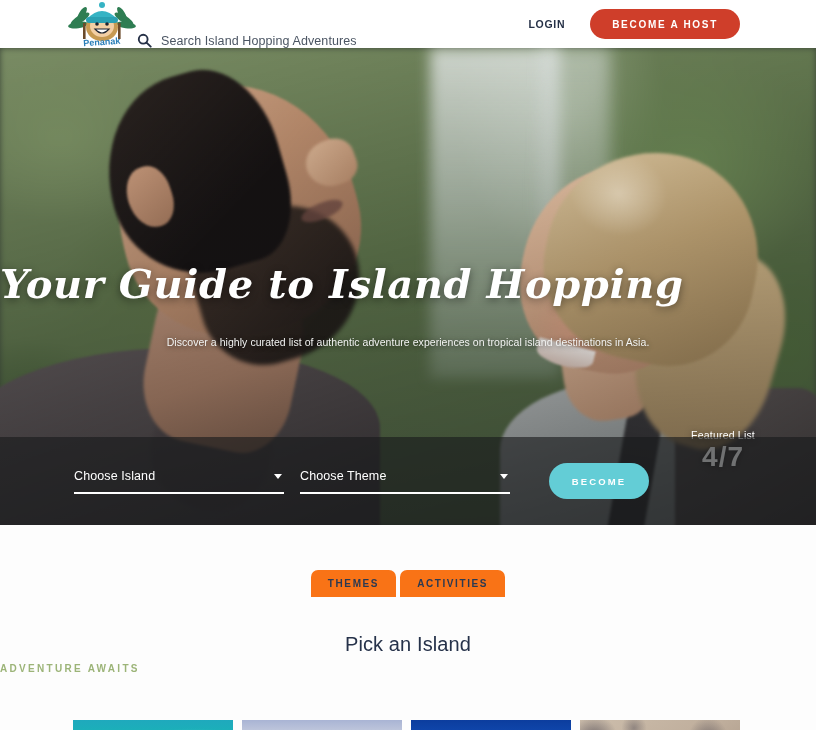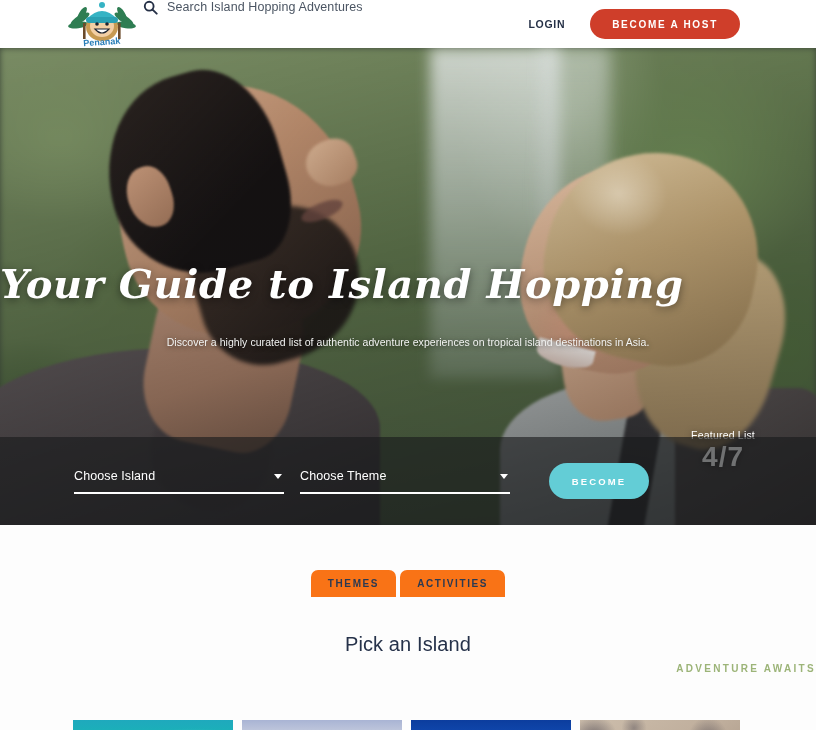--- a/index.html
+++ b/index.html
@@ -23,25 +23,25 @@
   }
   .logo {
     position: absolute;
     left: 66px;
     top: 1px;
     width: 72px;
     height: 46px;
   }
   .nav-search {
     position: absolute;
-    left: 143px;
+    left: 137px;
     top: 0;
     height: 48px;
     display: flex;
-    align-items: flex-start;
+    align-items: flex-end;
     gap: 9px;
   }
   .search-icon-wrap { width: 15px; height: 15px; display: block; }
   .nav-search-text {
     font-size: 12.5px;
     color: #4b5563;
     letter-spacing: 0.1px;
     white-space: nowrap;
   }
   .header-right {
@@ -407,21 +407,21 @@
     left: 0; right: 0; top: 108px;
     text-align: center;
     font-size: 20px;
     color: #26324a;
     font-weight: normal;
     letter-spacing: .1px;
   }
   .section-sub {
     position: absolute;
     left: 0; right: 0; top: 138px;
-    text-align: right;
+    text-align: left;
     font-size: 10px;
     font-weight: bold;
     letter-spacing: 2.3px;
     color: #9cb478;
   }
 
   
   .cards {
     position: absolute;
     left: 73px;

